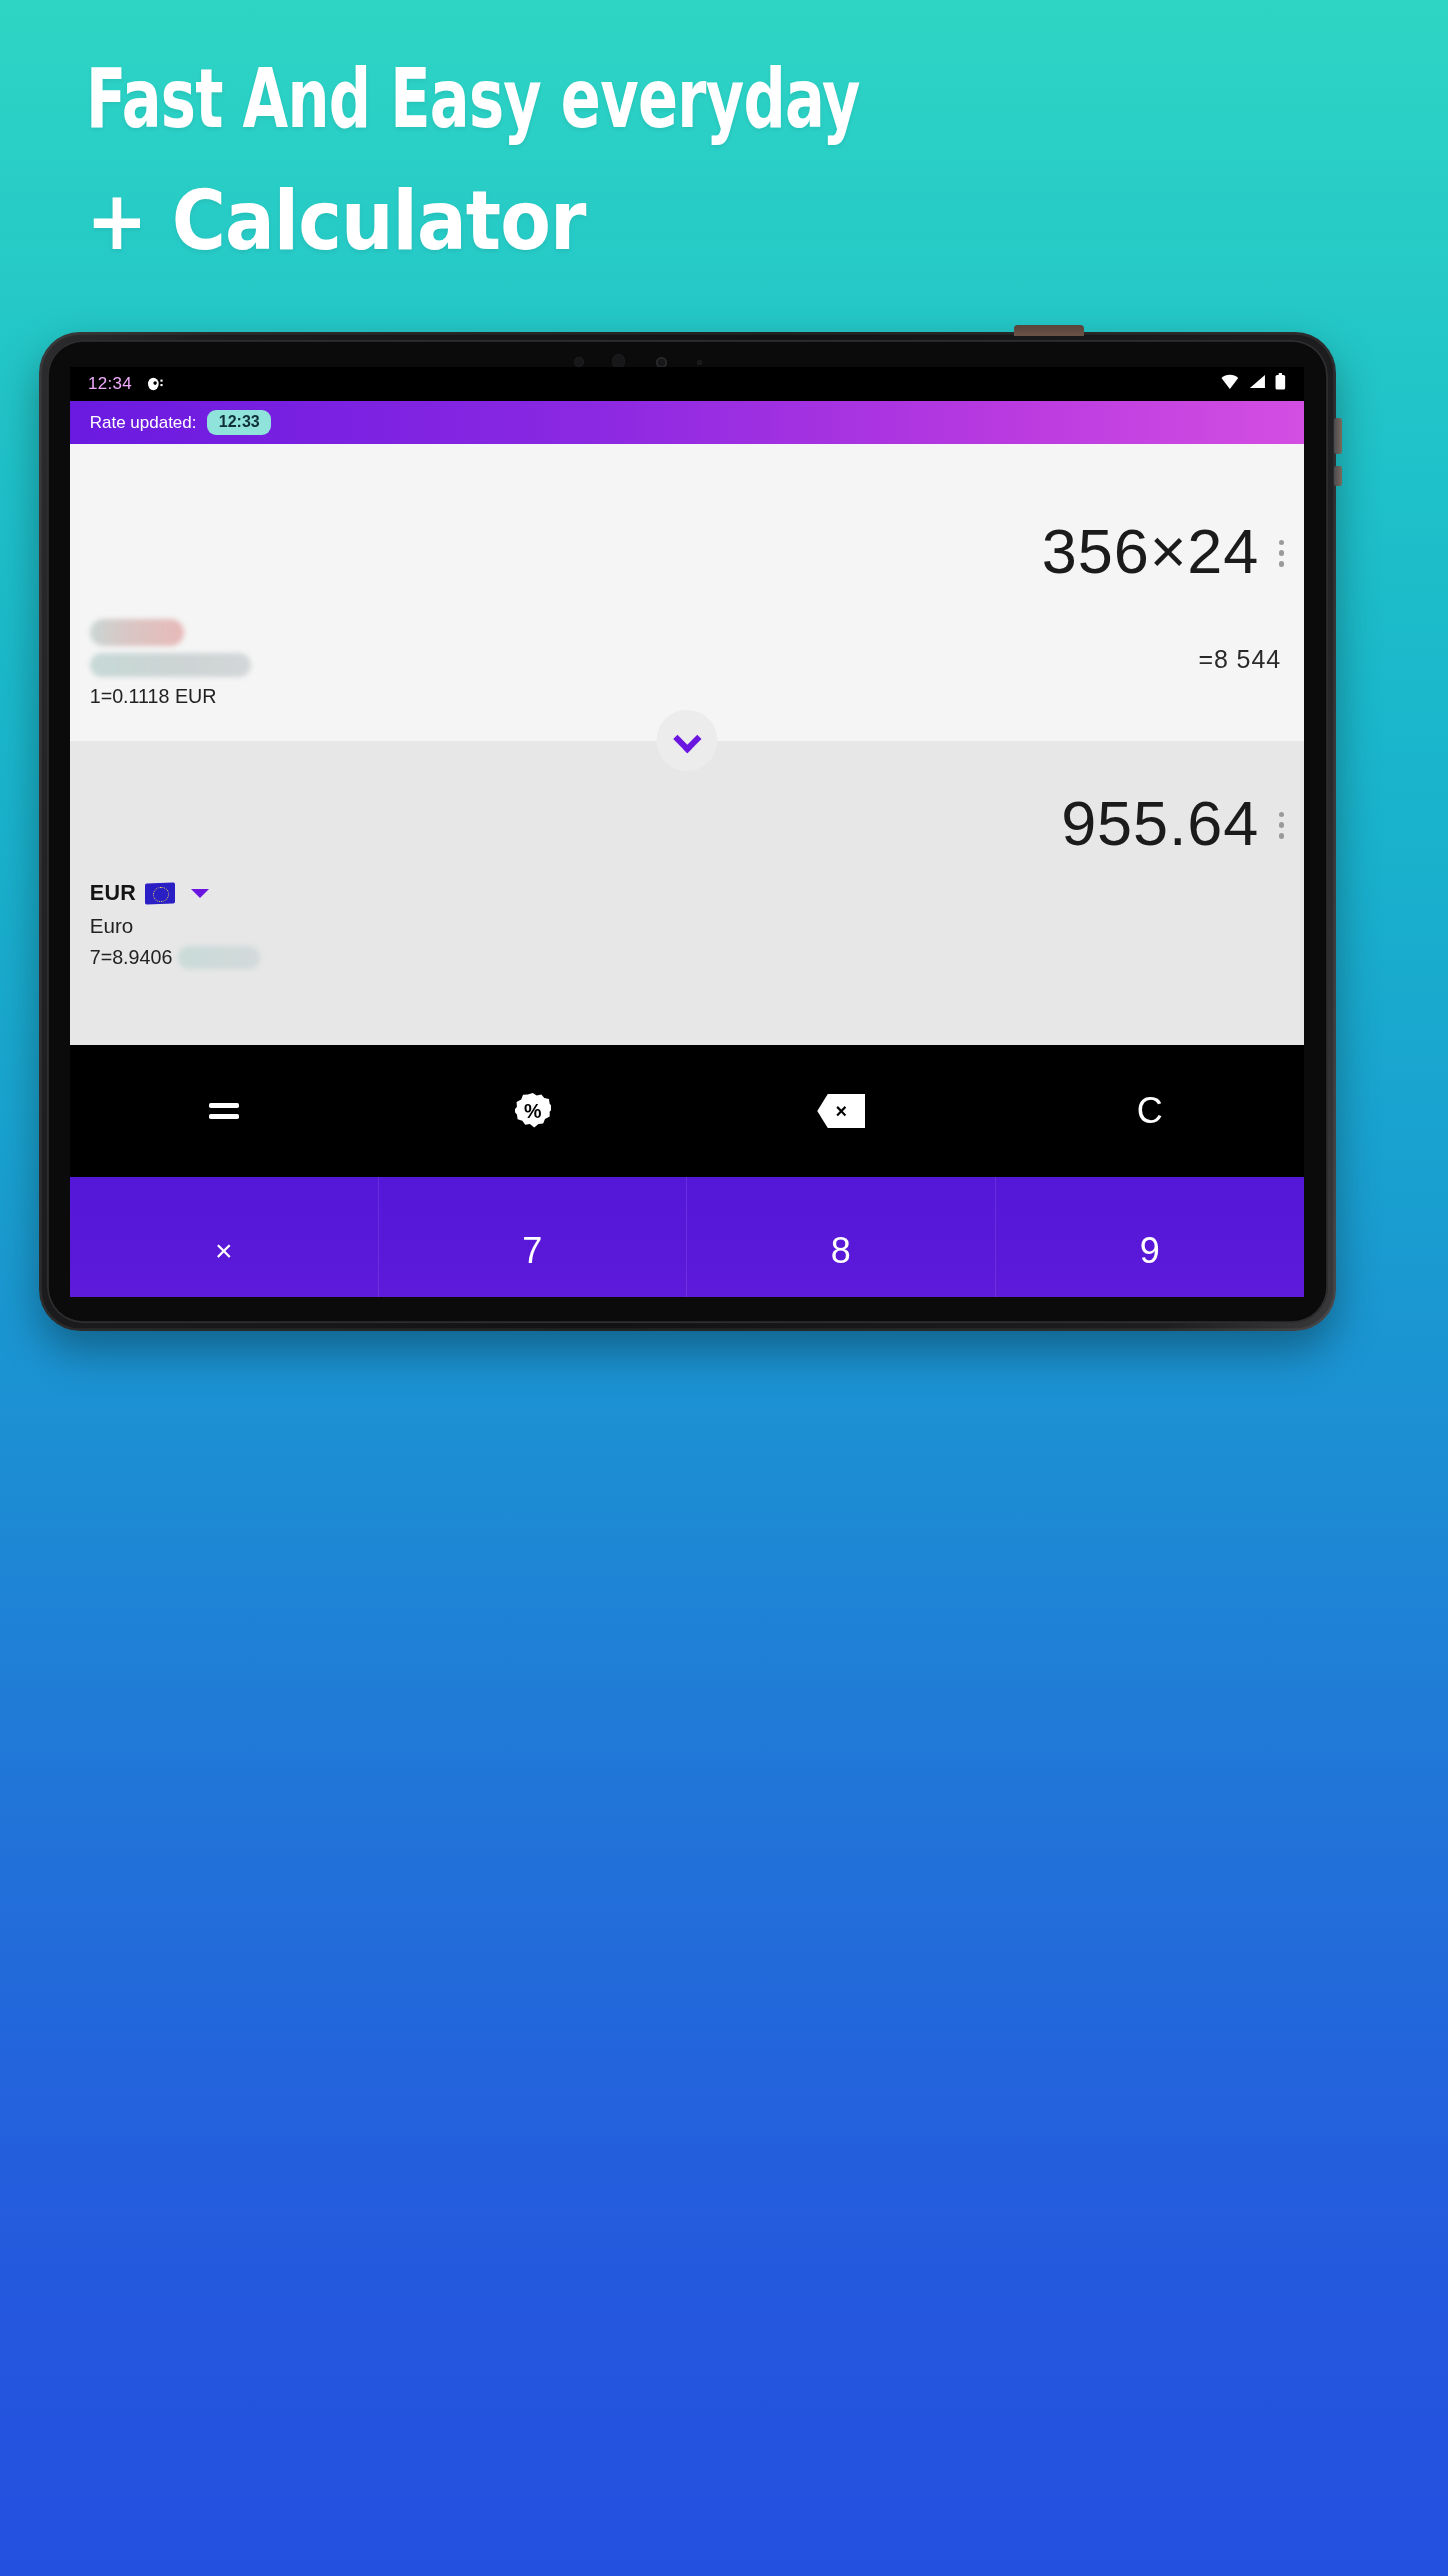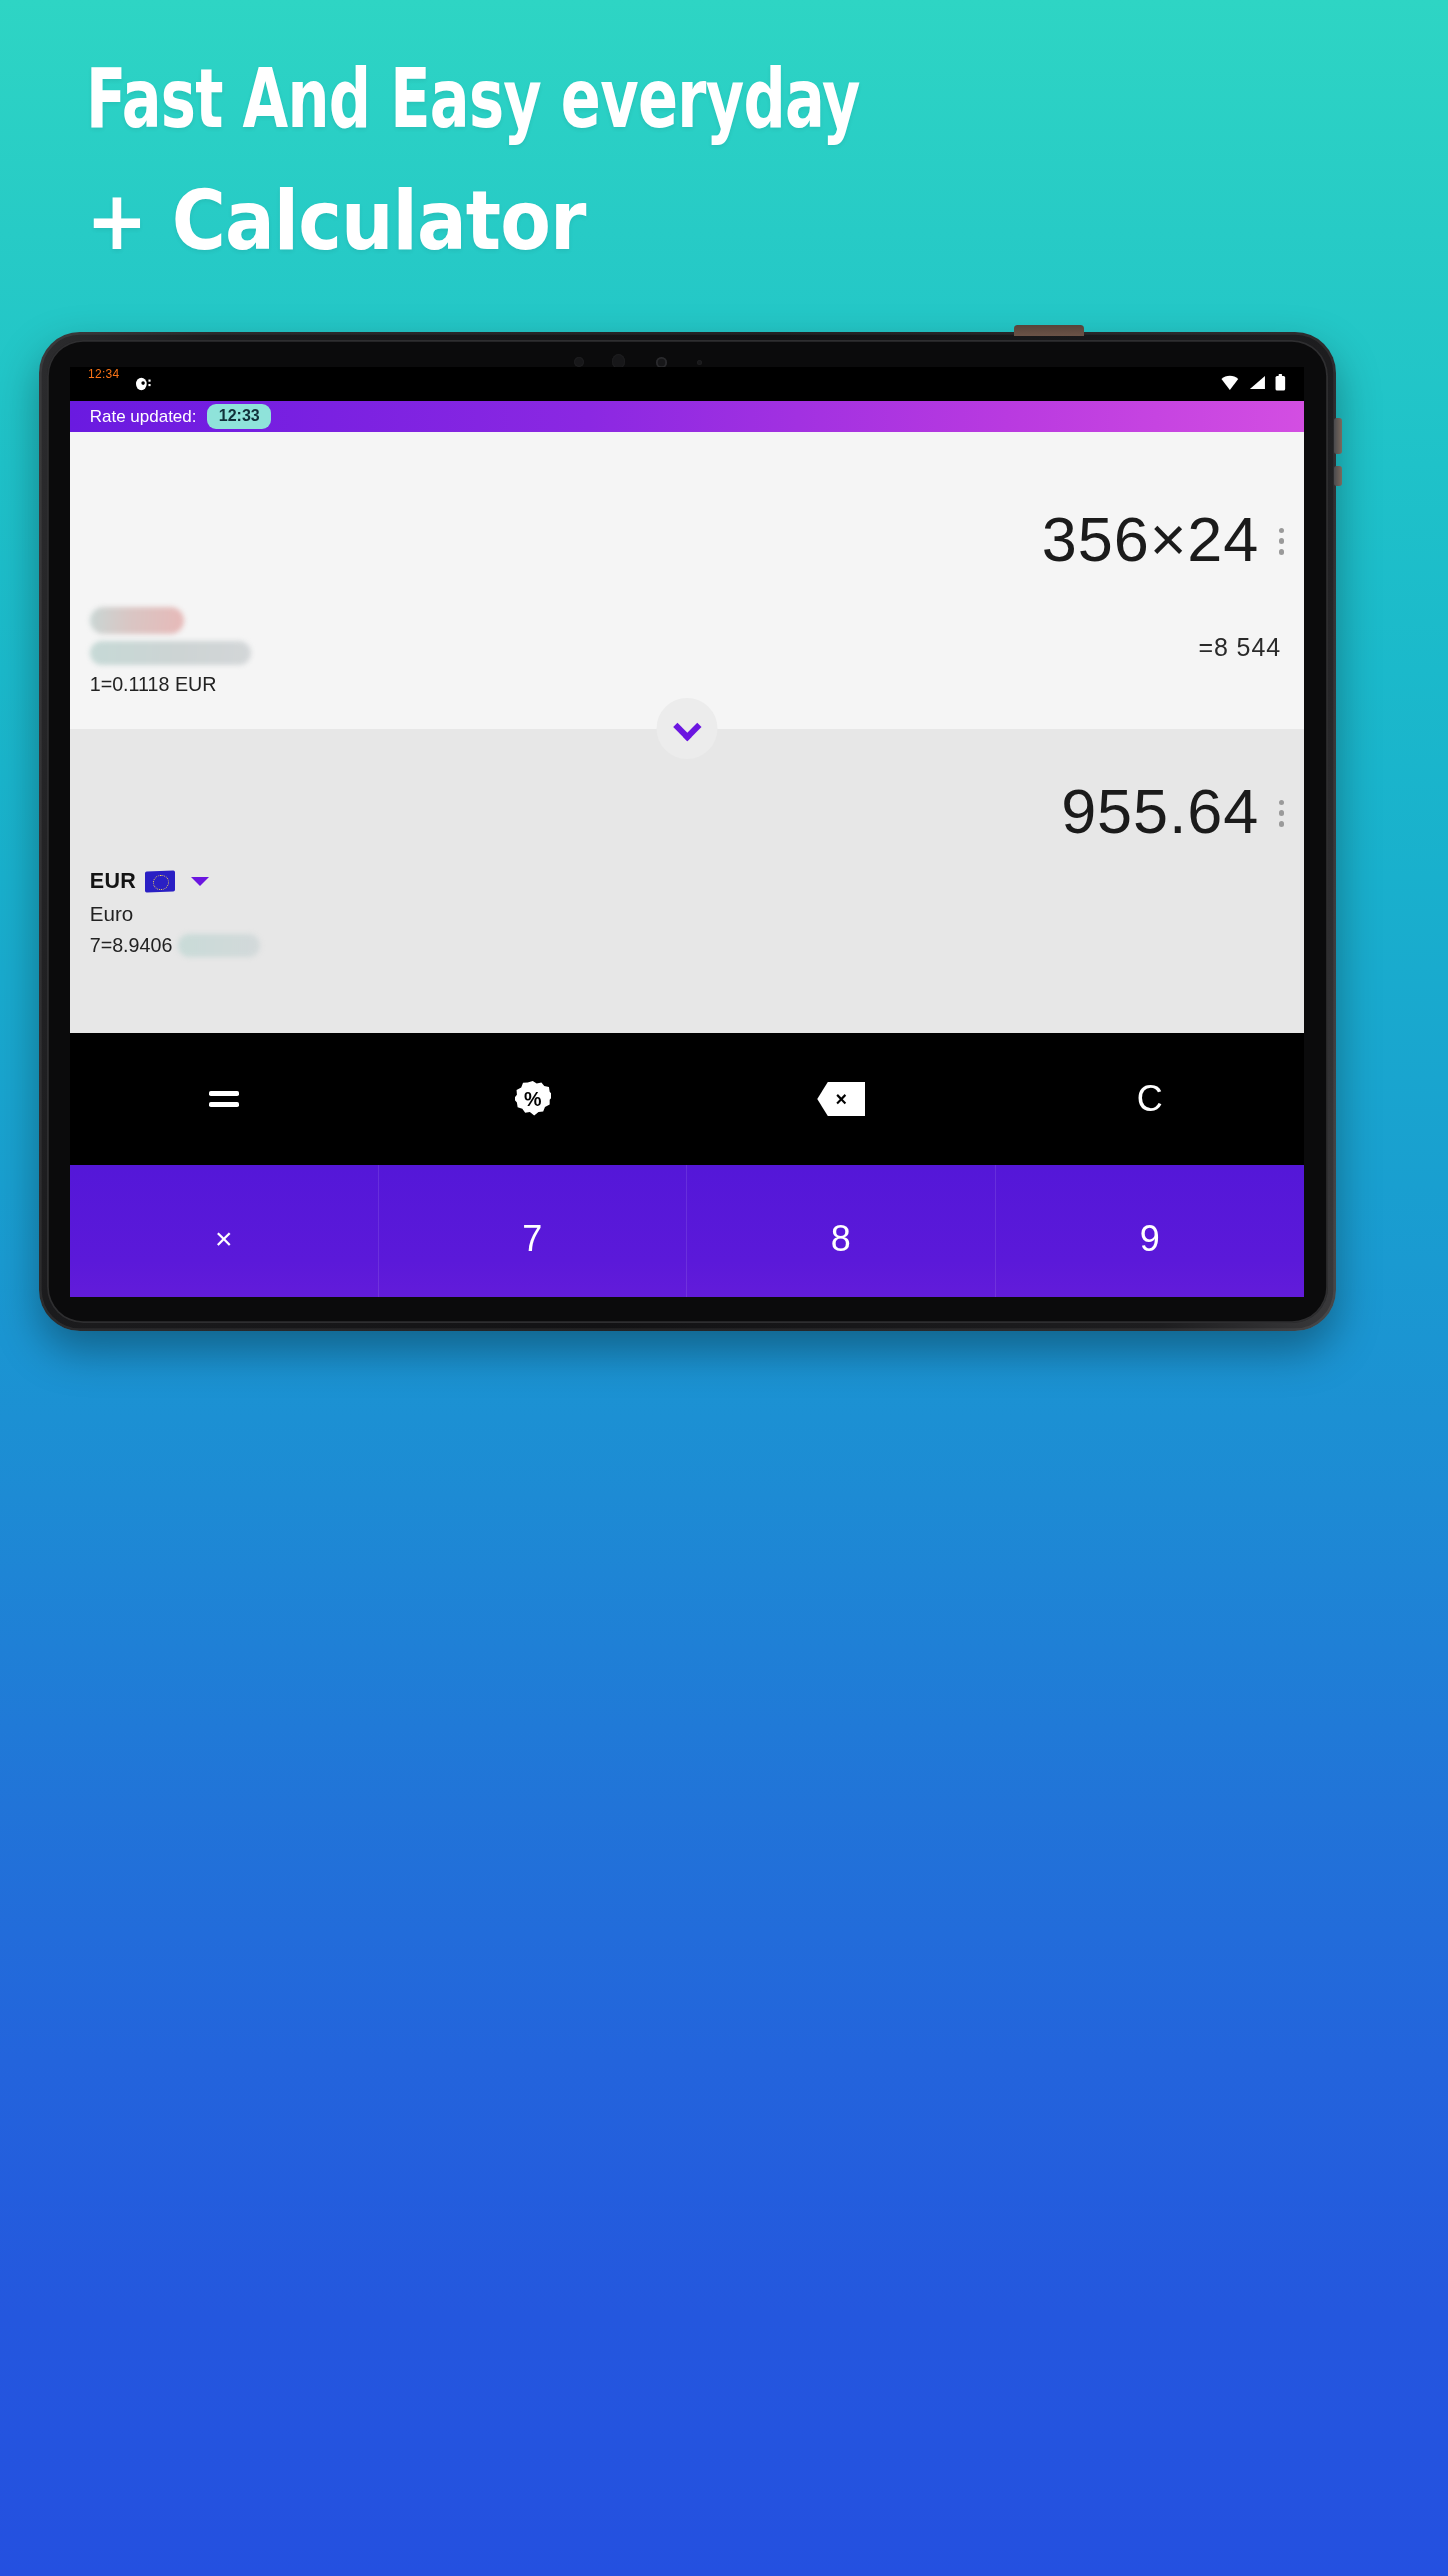--- a/index.html
+++ b/index.html
@@ -75,32 +75,32 @@
 
   
   .screen {
     position:absolute; left:31px; top:35px;
     width:1234px; height:930px;
     background:#ffffff; overflow:hidden;
   }
 
   
   .statusbar {
-    height:34px; background:#000000; color:#f97316;
-    display:flex; padding:0 18px;
-    font-size:12px;
+    height:34px; background:#000000; color:#f0abfc;
+    display:flex; align-items:center; padding:0 18px;
+    font-size:17px;
   }
   .sb-time { font-weight:400; letter-spacing:0.3px; }
   .sb-icon-left { margin-left:15px; display:flex; align-items:center; }
   .sb-spacer { flex:1; }
   .sb-right { display:flex; align-items:center; gap:9px; }
 
   
   .ratebar {
-    height:31px;
+    height:43px;
     background:linear-gradient(90deg,#6a1ae0 0%,#8b28e2 42%,#b93ae0 76%,#d34ee2 100%);
     display:flex; align-items:center; padding:0 19.7px;
     color:#ffffff; font-size:17px;
   }
   .rate-badge {
     margin-left:10.7px; background:#8fe3da; color:#11303a;
     border-radius:9px; padding:2.7px 11.6px 3.6px;
     font-size:16px; font-weight:700;
   }
 

